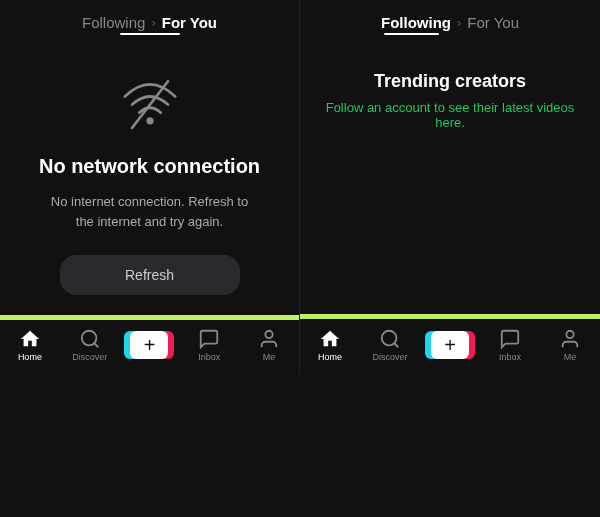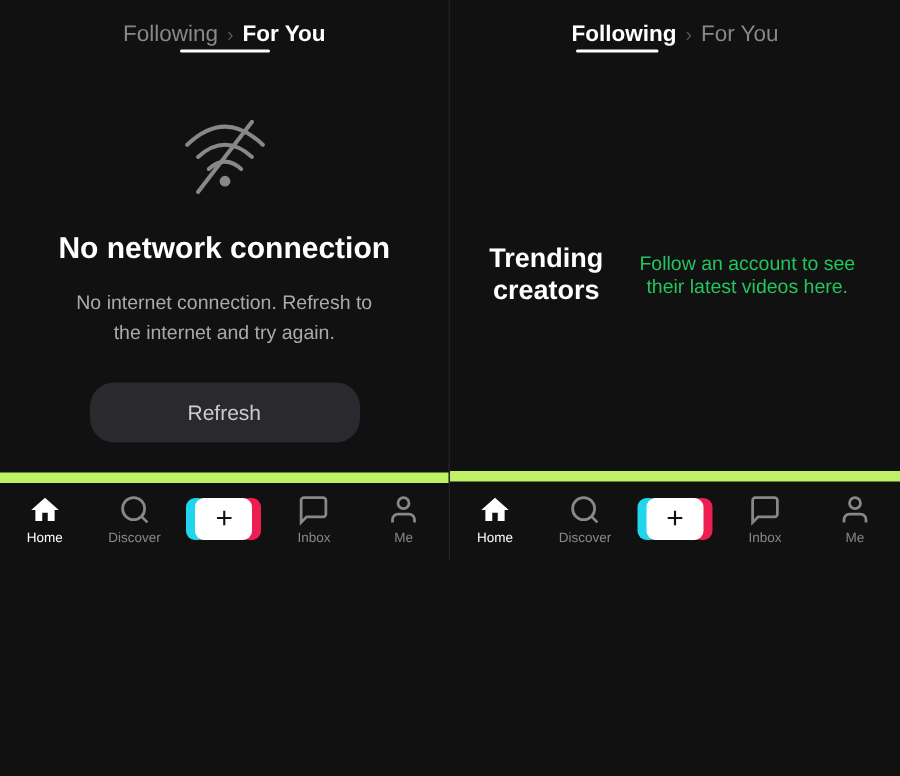--- a/index.html
+++ b/index.html
@@ -109,21 +109,21 @@
       padding: 12px 0;
       width: 180px;
       cursor: pointer;
       margin-top: 10px;
     }
 
     
     .trending-content {
       flex: 1;
       display: flex;
-      flex-direction: row;
+      flex-direction: column;
       align-items: center;
       justify-content: flex-start;
       padding: 30px 20px 20px;
       gap: 8px;
     }
 
     .trending-title {
       font-size: 18px;
       font-weight: 700;
       color: #fff;
@@ -136,21 +136,21 @@
       text-align: center;
     }
 
     
     .bottom-nav {
       height: 60px;
       background: #111;
       display: flex;
       align-items: center;
       justify-content: space-around;
-      border-top: 7px solid #bef264;
+      border-top: 5px solid #bef264;
       padding-bottom: 4px;
     }
 
     .nav-item {
       display: flex;
       flex-direction: column;
       align-items: center;
       gap: 2px;
       cursor: pointer;
       min-width: 44px;

